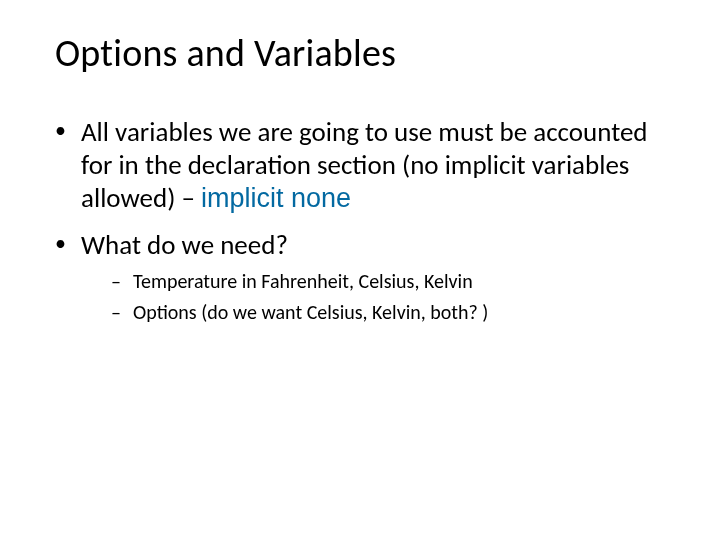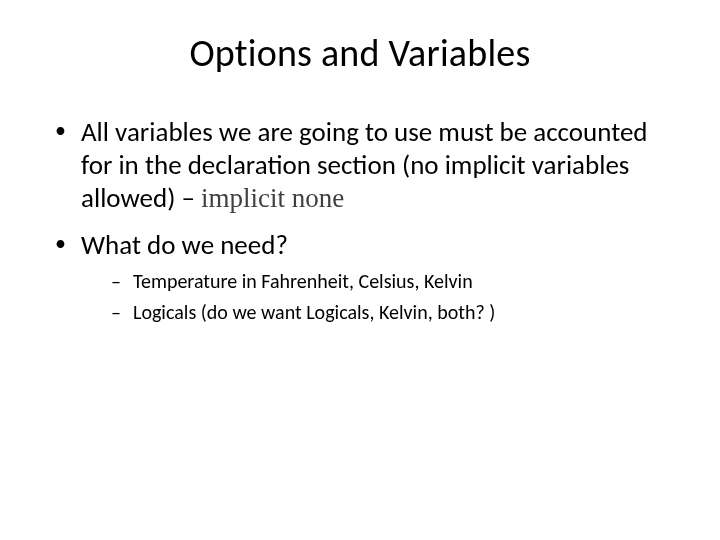--- a/index.html
+++ b/index.html
@@ -11,21 +11,21 @@
     font-family: Calibri, "Segoe UI", Arial, sans-serif;
     color: #000;
   }
   .slide {
     box-sizing: border-box;
     width: 720px;
     height: 540px;
     padding: 30px 55px 20px 55px;
   }
   .title {
-    text-align: center;
+    text-align: left;
     font-size: 38px;
     font-weight: 400;
     margin: 0 0 40px 0;
     letter-spacing: 0.2px;
   }
   ul.top {
     list-style: none;
     padding: 0;
     margin: 0;
     font-size: 27px;
@@ -56,35 +56,35 @@
     padding-left: 22px;
     margin-bottom: 4px;
   }
   ul.sub > li::before {
     content: "–";
     position: absolute;
     left: 0;
     top: 0;
   }
   .code {
-    font-family: Liberation Serif, serif;
-    color: #404040;
+    font-family: Liberation Sans, sans-serif;
+    color: #0369a1;
   }
 </style>
 </head>
 <body>
 
 <div class="slide">
   <h1 class="title">Options and Variables</h1>
 
   <ul class="top">
     <li>
       <span>All variables we are going to use must be accounted for in the declaration section (no implicit variables allowed) – </span><span class="code">implicit none</span>
     </li>
     <li>
       <span>What do we need?</span>
       <ul class="sub">
         <li><span>Temperature in Fahrenheit, Celsius, Kelvin</span></li>
-        <li><span>Logicals (do we want Logicals, Kelvin, both? )</span></li>
+        <li><span>Options (do we want Celsius, Kelvin, both? )</span></li>
       </ul>
     </li>
   </ul>
 </div>
 
 </body></html>

